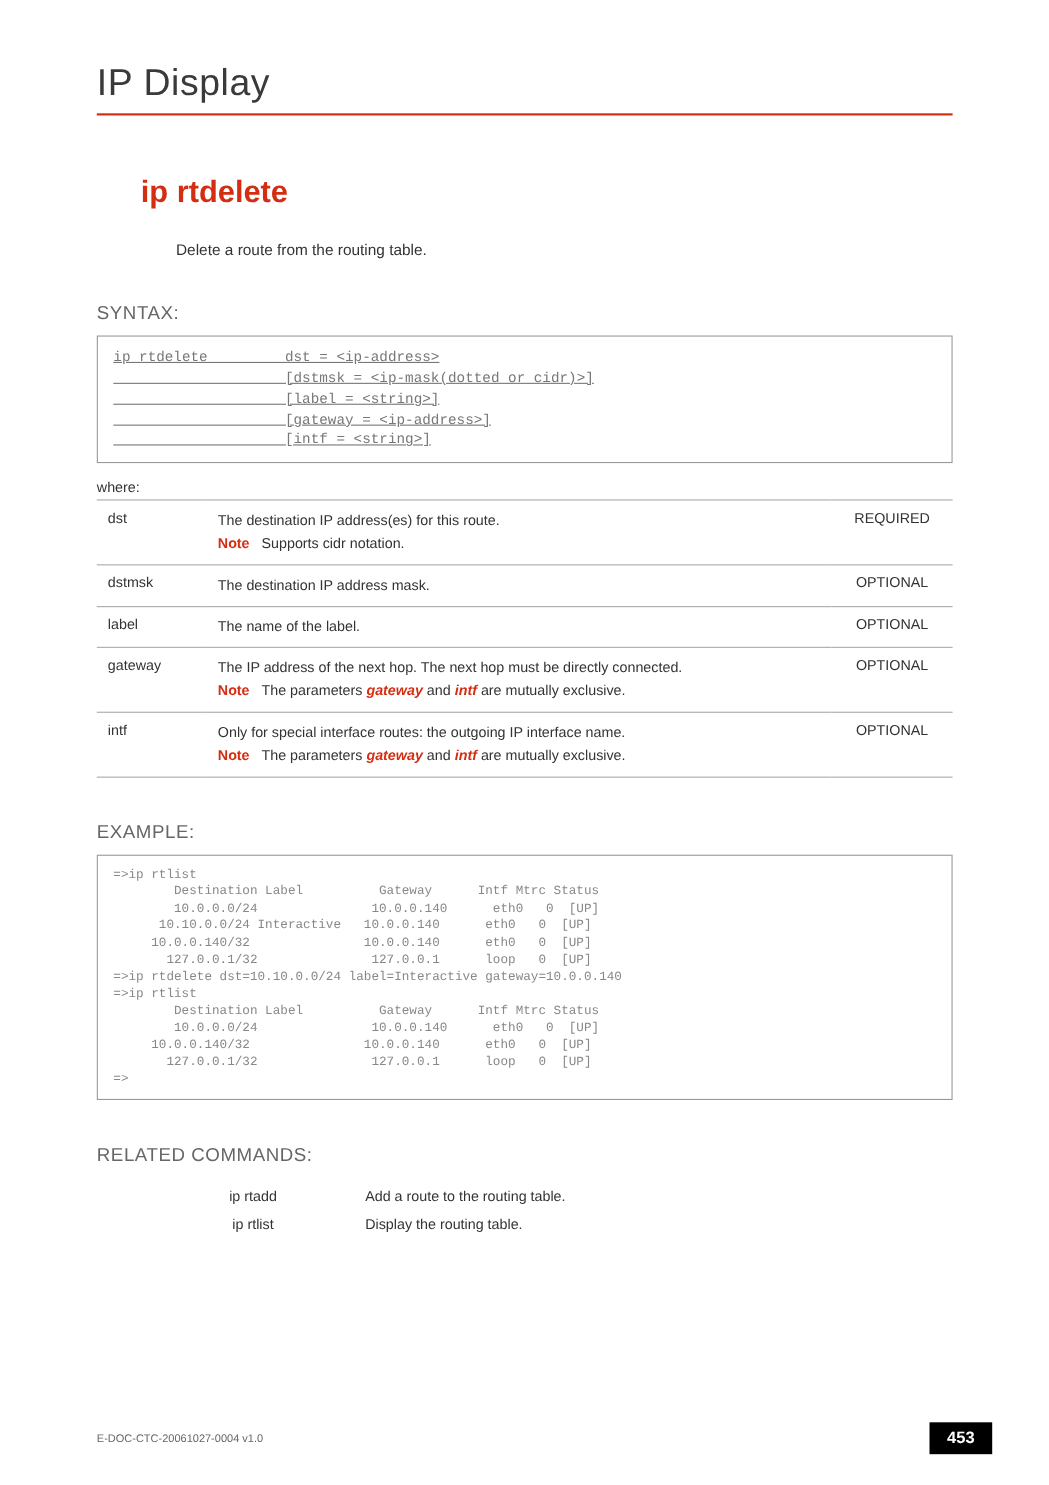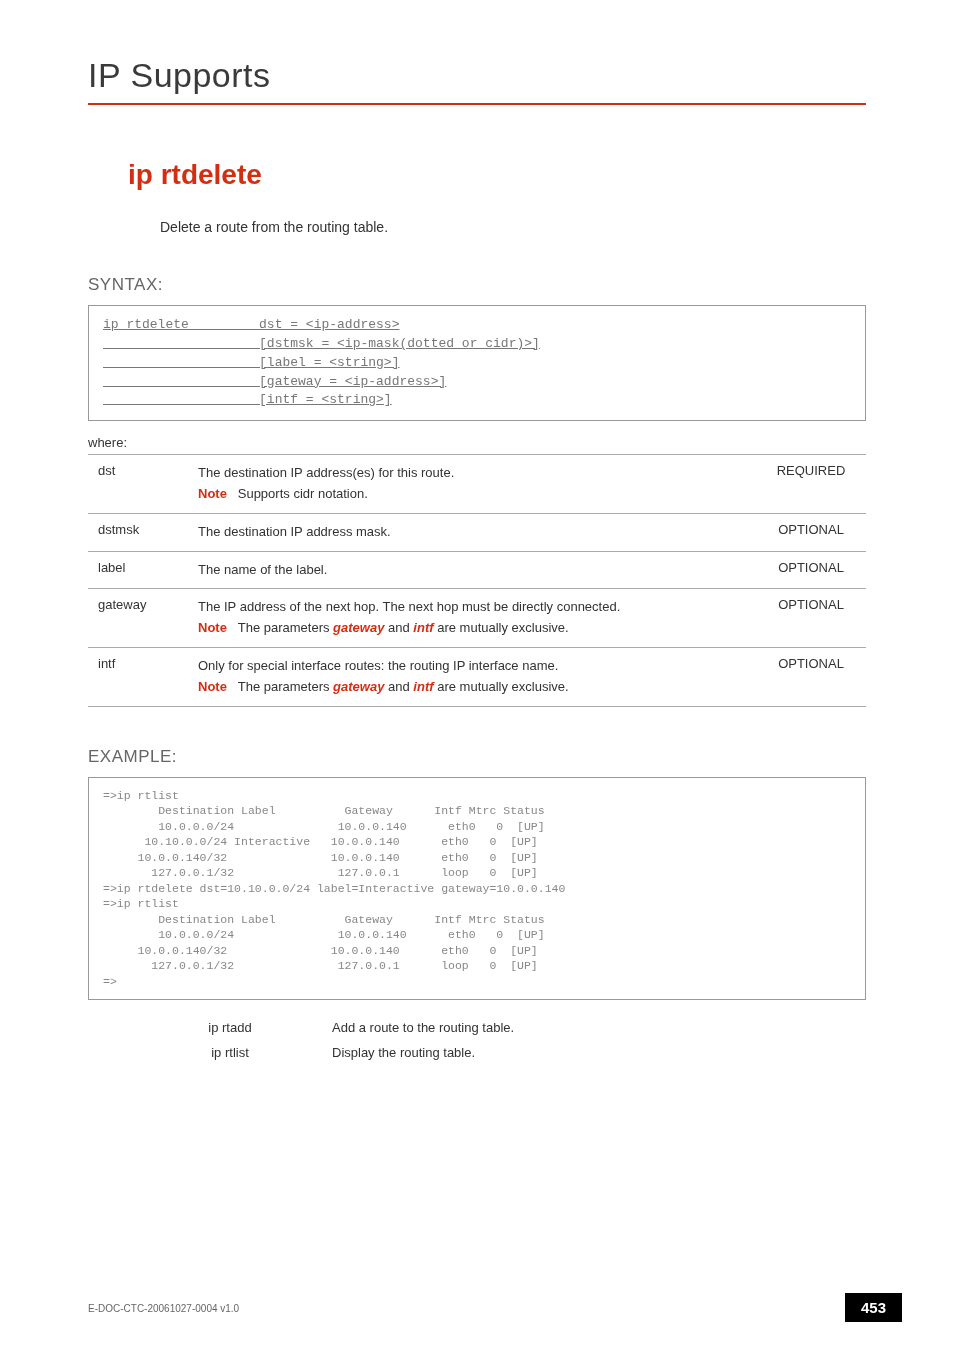--- a/index.html
+++ b/index.html
@@ -115,21 +115,21 @@
     font-size: 15px;
     font-weight: bold;
     padding: 6px 16px;
   }
 </style>
 </head>
 <body>
 
 <div class="page">
 
-  <div class="chapter-title">IP Supports</div>
+  <div class="chapter-title">IP Display</div>
   <hr class="rule">
 
   <div class="cmd-title">ip rtdelete</div>
   <div class="cmd-desc">Delete a route from the routing table.</div>
 
   <div class="section-label">SYNTAX:</div>
   <div class="syntax-box">ip rtdelete         dst = &lt;ip-address&gt;
                     [dstmsk = &lt;ip-mask(dotted or cidr)&gt;]
                     [label = &lt;string&gt;]
                     [gateway = &lt;ip-address&gt;]
@@ -161,21 +161,21 @@
       <td class="pname">gateway</td>
       <td class="pdesc">
         <span>The IP address of the next hop. The next hop must be directly connected.</span><br>
         <span class="note-label">Note</span>&nbsp;&nbsp;&nbsp;<span>The parameters </span><span class="note-em">gateway</span><span> and </span><span class="note-em">intf</span><span> are mutually exclusive.</span>
       </td>
       <td class="preq">OPTIONAL</td>
     </tr>
     <tr>
       <td class="pname">intf</td>
       <td class="pdesc">
-        <span>Only for special interface routes: the routing IP interface name.</span><br>
+        <span>Only for special interface routes: the outgoing IP interface name.</span><br>
         <span class="note-label">Note</span>&nbsp;&nbsp;&nbsp;<span>The parameters </span><span class="note-em">gateway</span><span> and </span><span class="note-em">intf</span><span> are mutually exclusive.</span>
       </td>
       <td class="preq">OPTIONAL</td>
     </tr>
   </tbody>
     </table>
 
   <div class="section-label">EXAMPLE:</div>
   <div class="example-box">=&gt;ip rtlist
         Destination Label          Gateway      Intf Mtrc Status
@@ -184,20 +184,21 @@
      10.0.0.140/32               10.0.0.140      eth0   0  [UP]
        127.0.0.1/32               127.0.0.1      loop   0  [UP]
 =&gt;ip rtdelete dst=10.10.0.0/24 label=Interactive gateway=10.0.0.140
 =&gt;ip rtlist
         Destination Label          Gateway      Intf Mtrc Status
         10.0.0.0/24               10.0.0.140      eth0   0  [UP]
      10.0.0.140/32               10.0.0.140      eth0   0  [UP]
        127.0.0.1/32               127.0.0.1      loop   0  [UP]
 =&gt;</div>
 
+  <div class="section-label">RELATED COMMANDS:</div>
   <table class="related">
     <tbody>
         <tr>
       <td class="rname">ip rtadd</td>
       <td>Add a route to the routing table.</td>
     </tr>
     <tr>
       <td class="rname">ip rtlist</td>
       <td>Display the routing table.</td>
     </tr>

